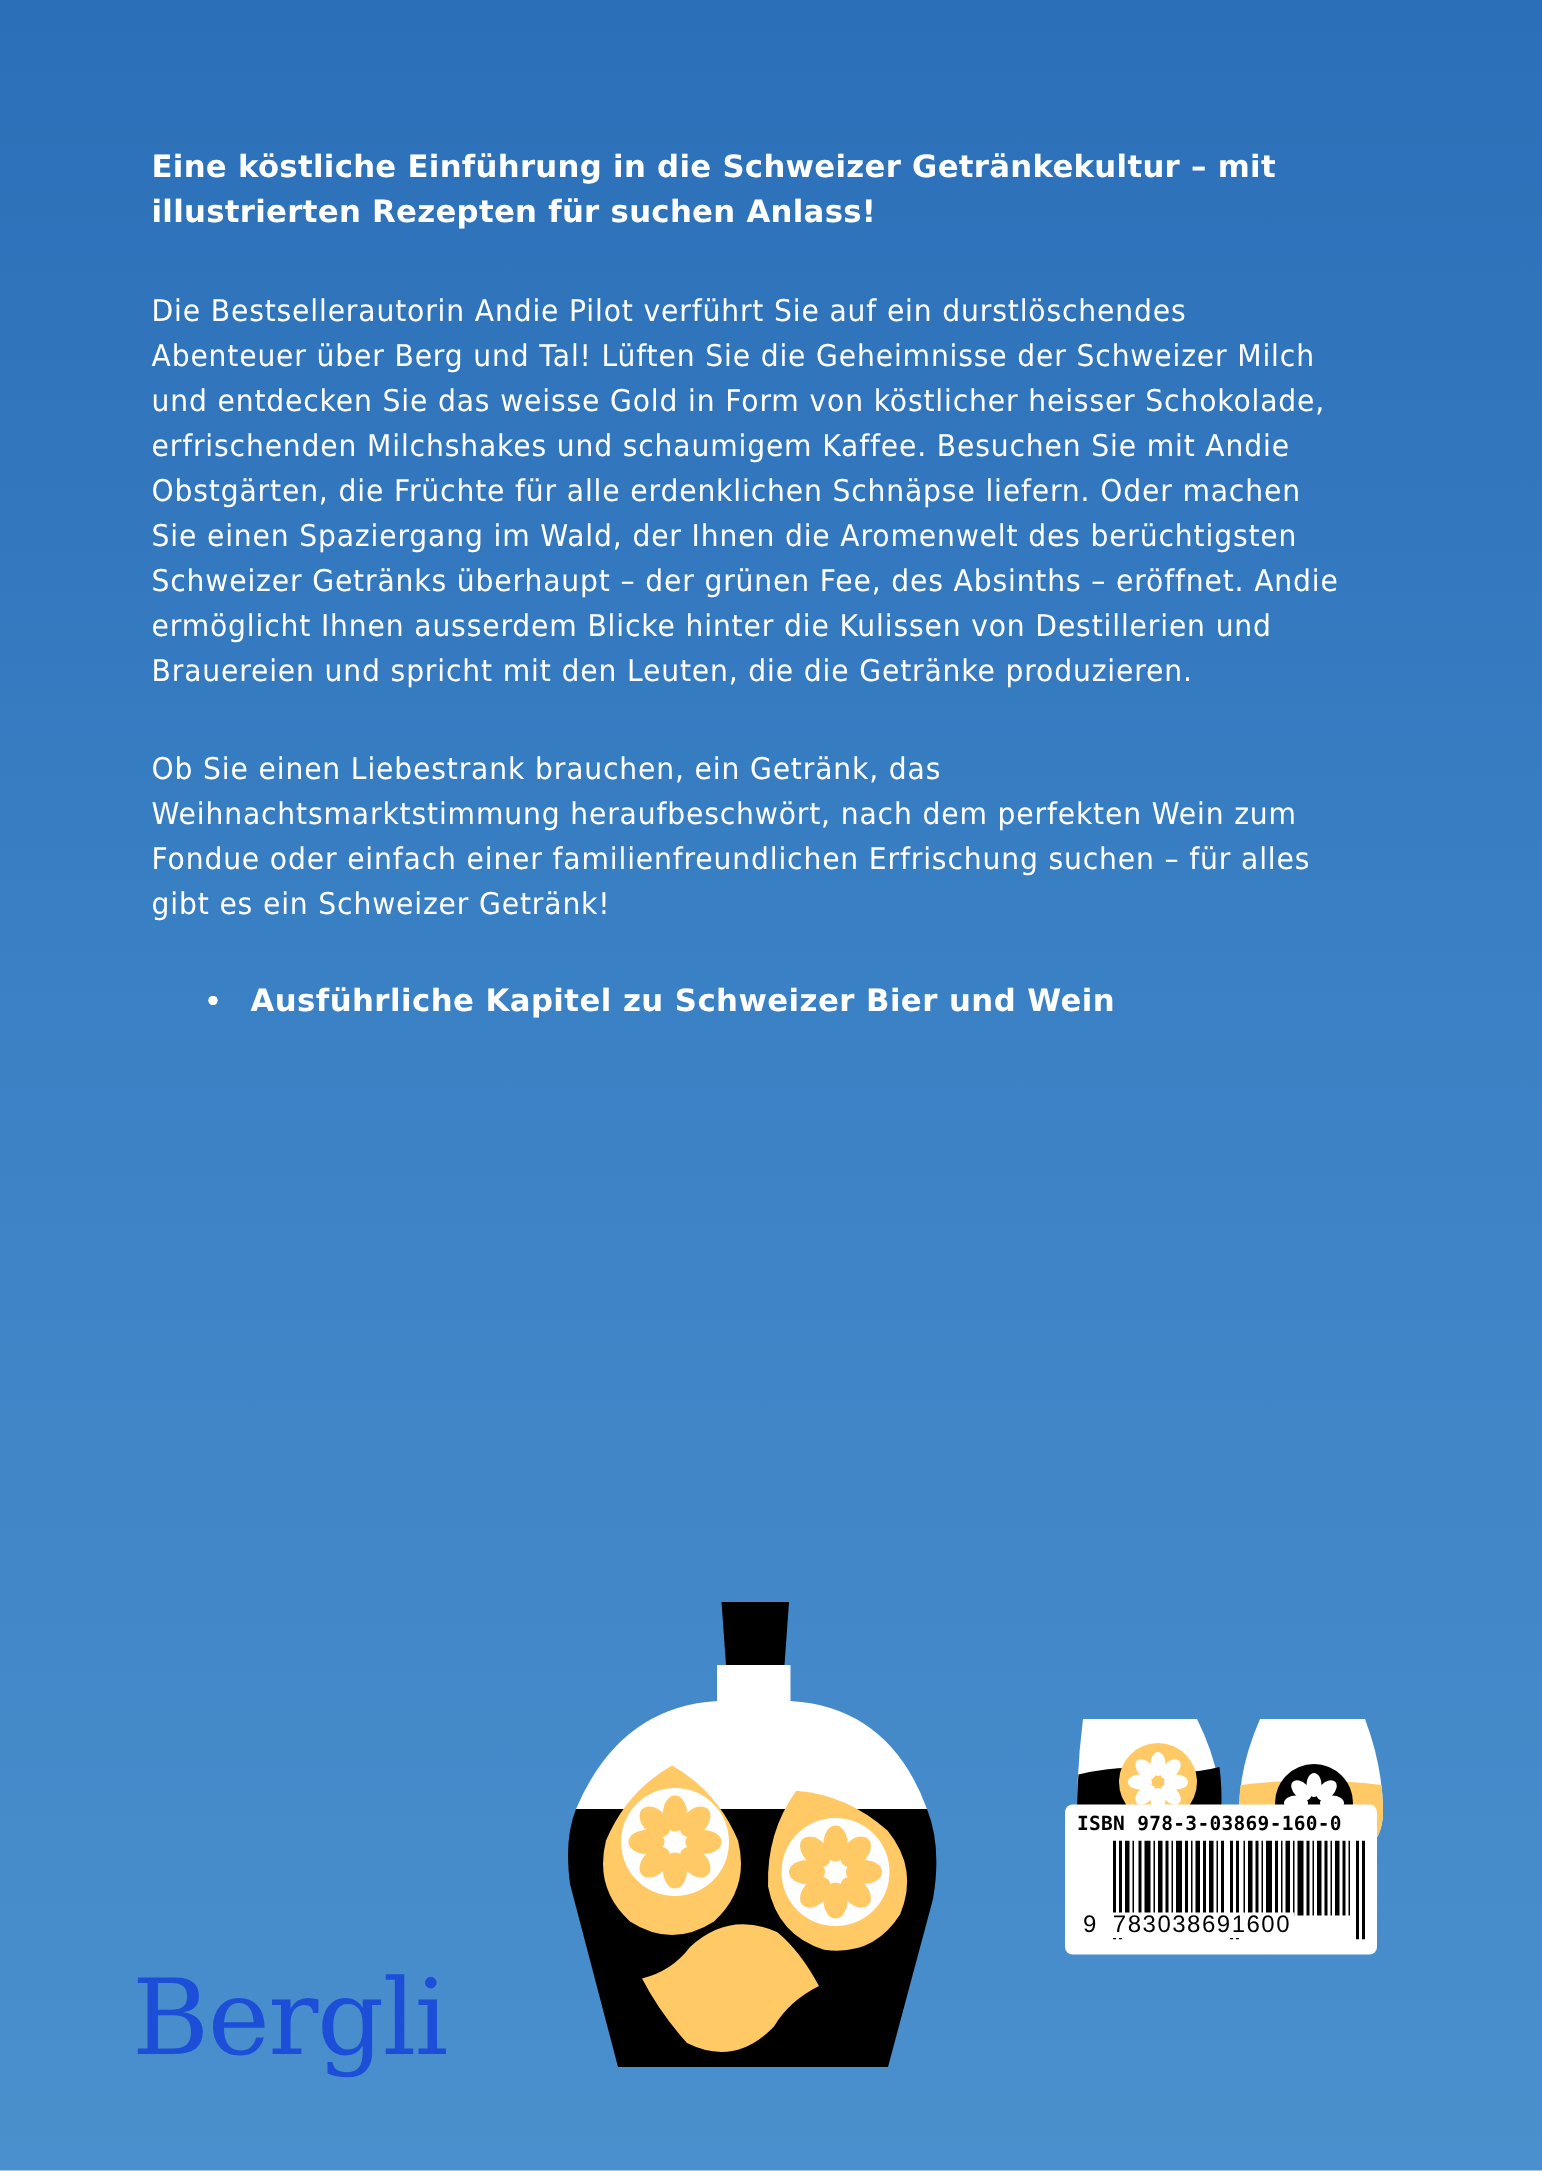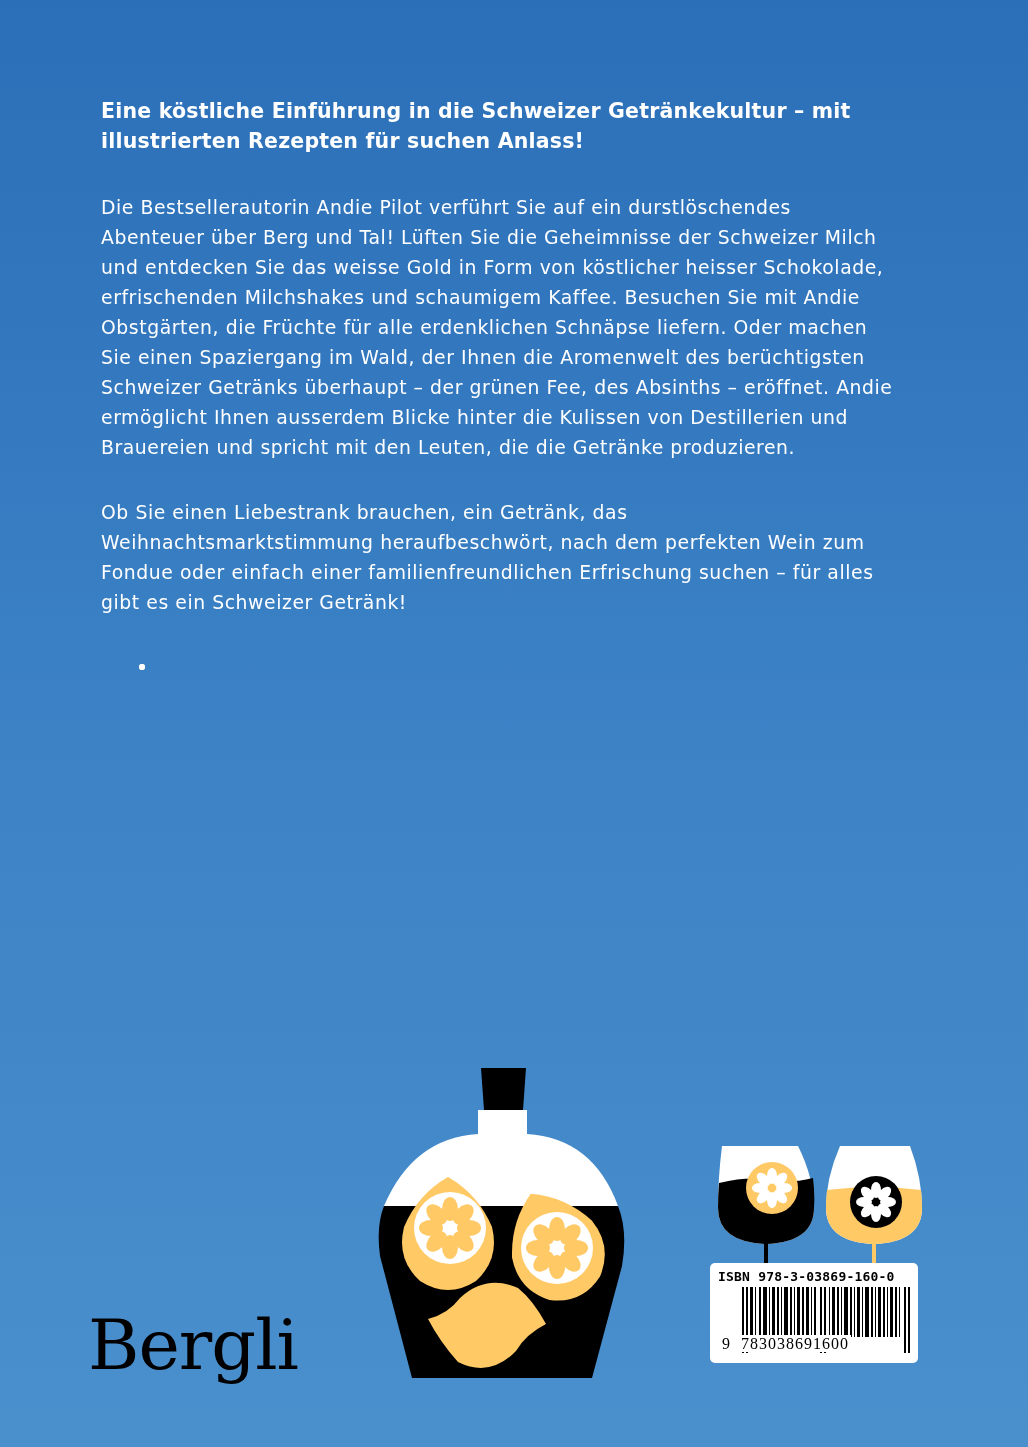--- a/index.html
+++ b/index.html
@@ -60,42 +60,42 @@
       border-radius: 50%;
       background: #ffffff;
     }
     .logo {
       position: absolute;
       left: 88px;
       top: 1310px;
       font-family: "DejaVu Serif", "Liberation Serif", serif;
       font-size: 70px;
       font-weight: normal;
-      color: #000000;
+      color: #1d4ed8;
       letter-spacing: -1px;
       line-height: 1;
     }
     .bottle {
       position: absolute;
       left: 378px;
       top: 1066px;
       width: 254px;
       height: 320px;
     }
     .glasses {
       position: absolute;
       left: 710px;
       top: 1138px;
       width: 215px;
       height: 140px;
     }
     .isbn-box {
       position: absolute;
       left: 710px;
-      top: 1263px;
+      top: 1203px;
       width: 208px;
       height: 100px;
       background: #ffffff;
       border-radius: 5px;
       color: #000;
     }
     .isbn-text {
       position: absolute;
       left: 8px;
       top: 6px;
@@ -109,40 +109,40 @@
       position: absolute;
       left: 32px;
       top: 24px;
       width: 168px;
       height: 66px;
     }
     .barcode-digits {
       position: absolute;
       left: 12px;
       top: 72px;
-      font-family: Liberation Serif, serif;
+      font-family: Liberation Sans, sans-serif;
       font-size: 16px;
       letter-spacing: 1px;
       white-space: nowrap;
       background: transparent;
       text-align: right;
     }
     .barcode-digits .first { margin-right: 8px; }
     .barcode-digits .rest { background: #fff; padding: 0 2px; }
   </style>
 </head>
 <body>
 
 <div class="content">
   <p class="headline">Eine köstliche Einführung in die Schweizer Getränkekultur – mit illustrierten Rezepten für suchen Anlass!</p>
   <p class="para">Die Bestsellerautorin Andie Pilot verführt Sie auf ein durstlöschendes Abenteuer über Berg und Tal! Lüften Sie die Geheimnisse der Schweizer Milch und entdecken Sie das weisse Gold in Form von köstlicher heisser Schokolade, erfrischenden Milchshakes und schaumigem Kaffee. Besuchen Sie mit Andie Obstgärten, die Früchte für alle erdenklichen Schnäpse liefern. Oder machen Sie einen Spaziergang im Wald, der Ihnen die Aromenwelt des berüchtigsten Schweizer Getränks überhaupt – der grünen Fee, des Absinths – eröffnet. Andie ermöglicht Ihnen ausserdem Blicke hinter die Kulissen von Destillerien und Brauereien und spricht mit den Leuten, die die Getränke produzieren.</p>
   <p class="para">Ob Sie einen Liebestrank brauchen, ein Getränk, das Weihnachtsmarktstimmung heraufbeschwört, nach dem perfekten Wein zum Fondue oder einfach einer familienfreundlichen Erfrischung suchen – für alles gibt es ein Schweizer Getränk!</p>
   <ul class="bullets">
     <li><span class="dot"></span></li>
-    <li><span class="dot"></span></li>
+    <li><span class="dot"></span><span>Ausführliche Kapitel zu Schweizer Bier und Wein</span></li>
   </ul>
 </div>
 
 <div class="logo">Bergli</div>
 
 <svg class="bottle" viewBox="0 0 254 320" xmlns="http://www.w3.org/2000/svg">
 
   <polygon points="103,2 148,2 145,44 106,44" fill="#000"></polygon>
 
   <rect x="100" y="44" width="49" height="24" fill="#fff"></rect>

